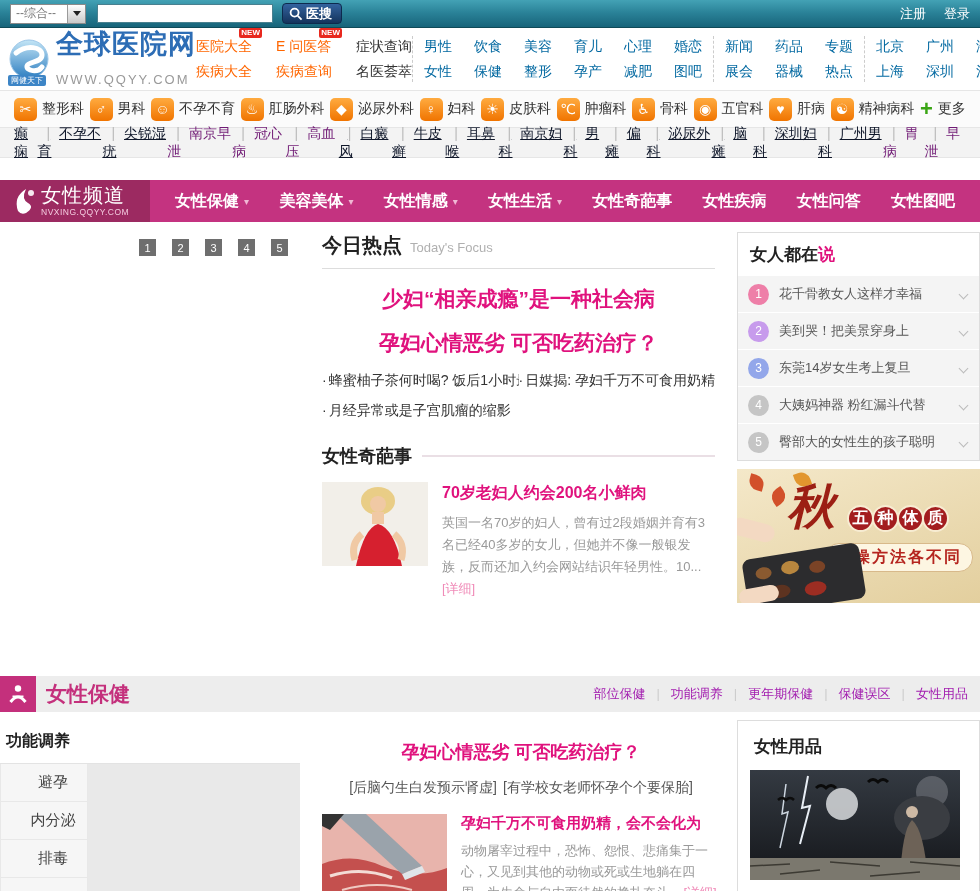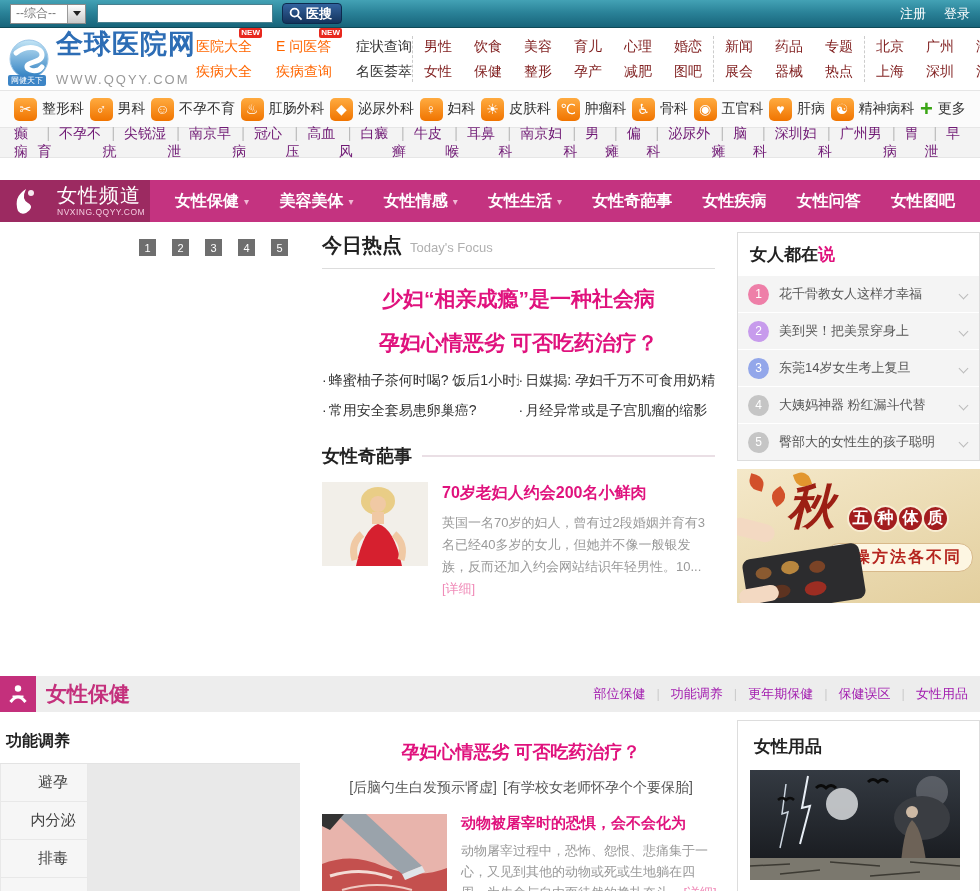--- a/index.html
+++ b/index.html
@@ -27,36 +27,36 @@
 .site-name{font-size:27px;font-weight:bold;color:#2d6db5;letter-spacing:1px;line-height:1;}
 .site-url{font-size:13px;color:#9a9a9a;letter-spacing:2px;margin-top:14px;}
 .quick-links{display:grid;grid-template-columns:repeat(3,auto);column-gap:24px;row-gap:7px;font-size:14px;}
 .ql{position:relative;white-space:nowrap;color:#333;}
 .ql.orange{color:#f60;}
 .new-badge{position:absolute;top:-10px;right:-10px;background:#e8281e;color:#fff;font-size:8px;font-weight:bold;
  padding:0 2px;border-radius:2px;line-height:10px;font-style:normal;}
 .sep{border-left:1px dashed #ccc;height:46px;}
 .hdr-group{display:flex;}
 .hdr-col{display:flex;flex-direction:column;gap:7px;padding:0 11px;font-size:14px;align-items:center;}
-.hdr-col a{color:#7f1d1d;white-space:nowrap;}
+.hdr-col a{color:#0369a1;white-space:nowrap;}
 
 .dept-bar{height:38px;background:#fbfbfb;border-top:1px solid #e6e6e6;border-bottom:1px solid #e6e6e6;
  display:flex;align-items:center;justify-content:space-between;padding:0 14px;}
 .dept{display:flex;align-items:center;gap:5px;font-size:14px;color:#333;}
 .dept-icon{width:23px;height:23px;border-radius:5px;background:linear-gradient(#ffab40,#f07400);color:#fff;
  display:flex;align-items:center;justify-content:center;font-size:14px;line-height:1;}
 .plus-icon{color:#3aa514;font-size:22px;font-weight:bold;line-height:1;}
 
 .tag-bar{height:30px;background:#f3f3f3;border-bottom:1px solid #e6e6e6;display:flex;align-items:center;padding:0 14px;font-size:14px;}
-.tag.orange{color:#701a75;}
+.tag.orange{color:#0f172a;text-decoration:underline;}
 .tag.blue{color:#701a75;}
 .tag:not(:first-of-type)::before{content:"|";color:#bbb;margin:0 9px;font-weight:normal;}
 
 .channel-nav{height:42px;background:#c43380;display:flex;margin-top:22px;}
-.ch-logo{width:150px;background:#9c2a61;display:flex;align-items:center;padding-left:8px;gap:17px;flex:none;}
+.ch-logo{width:150px;background:#9c2a61;display:flex;align-items:center;padding-left:8px;gap:1px;flex:none;}
 .ch-t1{font-size:20px;color:#fff;letter-spacing:1px;line-height:1;}
 .ch-t2{font-size:8.5px;color:#f3cade;letter-spacing:.5px;margin-top:2px;}
 .ch-menu{flex:1;display:flex;align-items:center;justify-content:space-around;padding:0 10px;}
 .nav-item{color:#fff;font-size:16px;font-weight:bold;display:flex;align-items:center;gap:5px;}
 .nav-item [data-name="caret-down-icon"]{font-size:10px;color:#f0b8d4;font-style:normal;}
 
 .main{display:flex;margin-top:10px;height:436px;overflow:hidden;}
 .slider{width:310px;position:relative;flex:none;background:#fff;}
 .pager{position:absolute;top:7px;left:139px;display:flex;gap:16px;}
 .page-num{width:17px;height:17px;background:#6e6e6e;color:#fff;font-size:11px;display:flex;align-items:center;justify-content:center;}
@@ -458,21 +458,20 @@
       <span class="focus-title" data-name="section-title">今日热点</span>
       <span class="focus-sub" data-name="section-subtitle">Today's Focus</span>
     </div>
 
     <a class="headline" data-name="focus-headline">少妇“相亲成瘾”是一种社会病</a>
 
     <a class="headline" data-name="focus-headline">孕妇心情恶劣 可否吃药治疗？</a>
     <div class="link-grid" data-name="focus-links">
       <a data-name="focus-link">蜂蜜柚子茶何时喝? 饭后1小时最</a>
       <a data-name="focus-link">日媒揭: 孕妇千万不可食用奶精!</a>
-      <a data-name="focus-link">常用安全套易患卵巢癌?</a>
       <a data-name="focus-link">月经异常或是子宫肌瘤的缩影</a>
     </div>
 
     <div class="odd-hd" data-name="odd-news-header">
       <span class="odd-title" data-name="section-title">女性奇葩事</span>
       <span class="odd-line" data-name="divider"></span>
     </div>
 
     <div class="feature" data-name="feature-article">
       <a data-name="feature-image-link">
@@ -605,21 +604,21 @@
           <rect width="125" height="86" fill="#e8b4ac"></rect>
           <path d="M0 50 Q30 38 60 52 Q95 66 125 54 L125 86 L0 86 Z" fill="#c4504e"></path>
           <path d="M8 62 Q40 52 70 64" stroke="#f3dcd6" stroke-width="3" fill="none"></path>
           <path d="M20 76 Q55 66 90 76" stroke="#efc9c2" stroke-width="2" fill="none"></path>
           <polygon points="14,0 44,0 100,52 80,60" fill="#9aa3ab"></polygon>
           <polygon points="80,60 100,52 103,58 83,66" fill="#dfe5e9"></polygon>
           <polygon points="0,0 22,0 8,16 0,12" fill="#333"></polygon>
         </svg>
       </a>
       <div data-name="article-body">
-        <a class="bart-title" data-name="article-title">动物被屠宰时的恐惧，会不会化为</a>
+        <a class="bart-title" data-name="article-title">孕妇千万不可食用奶精，会不会化为</a>
         <p class="bart-text" data-name="article-excerpt"><span>动物屠宰过程中，恐怖、怨恨、悲痛集于一心，又见到其他的动物或死或生地躺在四周，为生命与自由而徒然的挣扎奋斗...</span> <a class="more-link" data-name="detail-link">[详细]</a></p>
       </div>
     </div>
   </div>
 
   <div class="products-box" data-name="products-box">
     <div class="pb-title" data-name="products-box-title">女性用品</div>
     <a data-name="product-image-link">
       <svg width="210" height="110" viewBox="0 0 210 110" data-name="dark-fantasy-photo">
         <defs>

